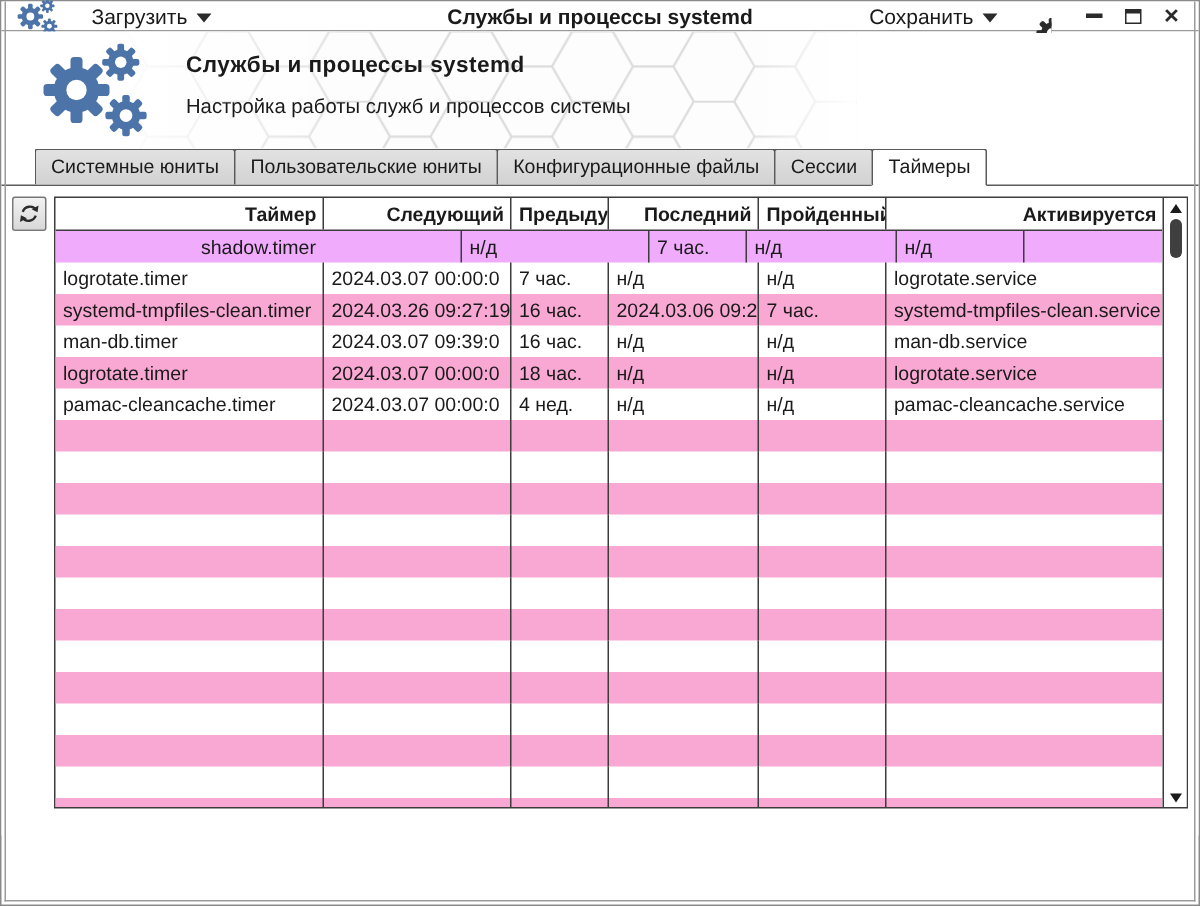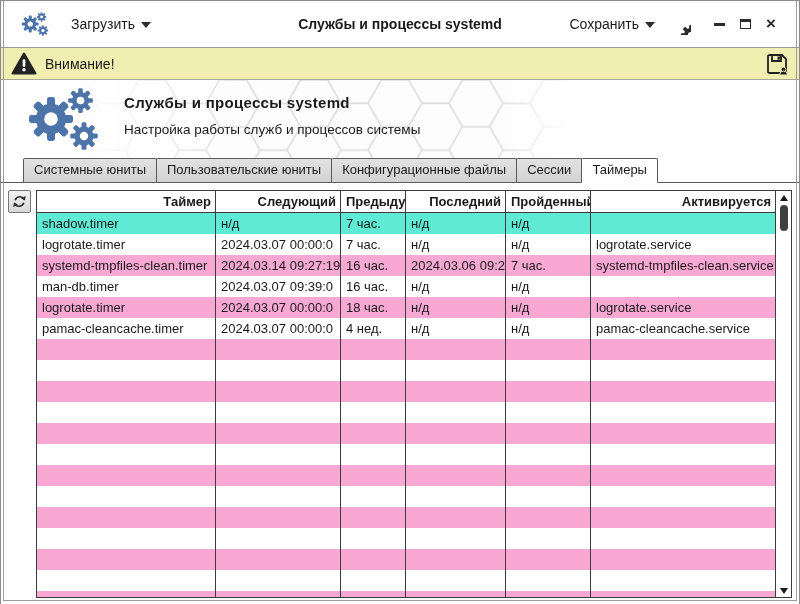--- a/index.html
+++ b/index.html
@@ -5,21 +5,21 @@
   * { box-sizing: border-box; margin: 0; padding: 0; }
   html,body { width:800px; height:604px; overflow:hidden; }
   body { font-family:"Liberation Sans", sans-serif; color:#1a1a1a; background:#fff; }
 
   .window { position:relative; width:800px; height:604px; background:#fff;
             border:1px solid #8a8a8a; }
   .inner-frame { position:absolute; left:2px; right:2px; bottom:2px; top:0;
                  border:1px solid #9b9b9b; border-top:none; pointer-events:none; z-index:50; }
 
   
-  .titlebar { height:47px; display:flex; align-items:center; padding:0 20px;
+  .titlebar { height:20px; display:flex; align-items:center; padding:0 10px;
               border-bottom:1px solid #9a9a9a; position:relative; background:#fff; }
   .app-logo { width:30px; height:26px; flex:0 0 auto; }
   .tb-btn { display:flex; align-items:center; gap:6px; margin-left:20px;
             font-size:14px; cursor:default; }
   .caret { width:0; height:0; border-left:5px solid transparent;
            border-right:5px solid transparent; border-top:6px solid #2b2b2b; margin-top:2px;}
   .tb-title { position:absolute; left:0; right:0; text-align:center;
               font-weight:bold; font-size:14px; pointer-events:none; }
   .tb-right { margin-left:auto; display:flex; align-items:center; gap:14px; z-index:2; }
   .settings-icon { width:22px; height:22px; color:#2b2b2b; }
@@ -63,21 +63,21 @@
 
   .timer-table { position:absolute; left:35px; top:7px; width:756px; height:408px;
                  border:1px solid #3c3c3c; display:flex; background:#fff; }
   .cols { flex:1 1 auto; overflow:hidden; }
   .trow { display:flex; height:21px; }
   .trow.head { height:22px; border-bottom:1px solid #3c3c3c; font-weight:bold;text-align:right; }
   .tcell { flex:0 0 auto; font-size:13px; line-height:19px; padding:1px 4px 0 5px;
            border-right:1px solid #3c3c3c; white-space:nowrap; overflow:hidden; height:100%; }
   .tcell.last { flex:1 1 auto; border-right:none; }
   .trow.stripe { background:#f9a8d4; }
-  .trow.selected { background:#5eead4; }
+  .trow.selected { background:#f0abfc;justify-content:center; }
 
   .vscroll { flex:0 0 16px; border-left:1px solid #3c3c3c; position:relative; background:#fff; }
   .sb-arrow { position:absolute; left:0; width:15px; height:13px;
               display:flex; align-items:center; justify-content:center; }
   .sb-up { top:0; } .sb-down { bottom:0; }
   .tri-up { width:0;height:0;border-left:4.5px solid transparent;border-right:4.5px solid transparent;border-bottom:6px solid #1a1a1a; }
   .tri-down { width:0;height:0;border-left:4.5px solid transparent;border-right:4.5px solid transparent;border-top:6px solid #1a1a1a; }
   .sb-thumb { position:absolute; left:3.5px; top:14px; width:8px; height:26px;
               background:#3f3f3f; border-radius:4px; }
 </style>
@@ -137,35 +137,20 @@
         <div class="wc wc-max">
             <span></span>
           </div>
         <div class="wc wc-close">
             <span>×</span>
           </div>
       </div>
     </div>
   </div>
 
-  <div class="warnbar">
-    <svg class="warn-icon" viewBox="0 0 24 22">
-      <path d="M12 1.5 L23 20.5 H1 Z" fill="#222" stroke="#222" stroke-width="2" stroke-linejoin="round"></path>
-      <rect x="10.7" y="7" width="2.6" height="7" rx="1.2" fill="#fff"></rect>
-      <circle cx="12" cy="17" r="1.6" fill="#fff"></circle>
-    </svg>
-    <span class="warn-text">Внимание!</span>
-    <svg class="floppy-icon" viewBox="0 0 24 24">
-      <path d="M3 4.5 a1.5 1.5 0 0 1 1.5 -1.5 H17 L21 7 V19.5 a1.5 1.5 0 0 1 -1.5 1.5 H4.5 A1.5 1.5 0 0 1 3 19.5 Z" fill="none" stroke="#222" stroke-width="1.8"></path>
-      <path d="M7 3.5 V9 H16 V3.8" fill="none" stroke="#222" stroke-width="1.8"></path>
-      <rect x="12.5" y="4.5" width="2.4" height="3.2" fill="#222"></rect>
-      <circle cx="18.5" cy="17.5" r="2.4" fill="#222" stroke="#f1eeb2" stroke-width="1"></circle>
-      <path d="M14.5 23 a4 4 0 0 1 8 0 Z" fill="#222" stroke="#f1eeb2" stroke-width="1"></path>
-    </svg>
-  </div>
 
   <div class="hexheader">
     <svg class="hexbg" width="500" height="78" viewBox="0 0 500 78">
       <defs>
         <pattern id="hexpat" width="81" height="46.8" patternUnits="userSpaceOnUse">
           <rect width="81" height="46.8" fill="#f1f1f1"></rect>
           <g fill="#fdfdfd" stroke="#dcdcdc" stroke-width="1.4">
             <polygon points="67.5,0 54,23.4 27,23.4 13.5,0 27,-23.4 54,-23.4"></polygon>
             <polygon points="27,23.4 13.5,46.8 -13.5,46.8 -27,23.4 -13.5,0 13.5,0"></polygon>
             <polygon points="108,23.4 94.5,46.8 67.5,46.8 54,23.4 67.5,0 94.5,0"></polygon>
@@ -233,32 +218,33 @@
             <div class="trow">
               <div class="tcell" style="width: 179px;">logrotate.timer</div>
               <div class="tcell" style="width: 125px;">2024.03.07 00:00:0</div>
               <div class="tcell" style="width: 65px;">7 час.</div>
               <div class="tcell" style="width: 100px;">н/д</div>
               <div class="tcell" style="width: 85px;">н/д</div>
               <div class="tcell last">logrotate.service</div>
             </div>
             <div class="trow stripe">
               <div class="tcell" style="width: 179px;">systemd-tmpfiles-clean.timer</div>
-              <div class="tcell" style="width: 125px;">2024.03.14 09:27:19</div>
+              <div class="tcell" style="width: 125px;">2024.03.26 09:27:19</div>
               <div class="tcell" style="width: 65px;">16 час.</div>
               <div class="tcell" style="width: 100px;">2024.03.06 09:2</div>
               <div class="tcell" style="width: 85px;">7 час.</div>
               <div class="tcell last">systemd-tmpfiles-clean.service</div>
             </div>
             <div class="trow">
               <div class="tcell" style="width: 179px;">man-db.timer</div>
               <div class="tcell" style="width: 125px;">2024.03.07 09:39:0</div>
               <div class="tcell" style="width: 65px;">16 час.</div>
               <div class="tcell" style="width: 100px;">н/д</div>
               <div class="tcell" style="width: 85px;">н/д</div>
+              <div class="tcell last">man-db.service</div>
             </div>
             <div class="trow stripe">
               <div class="tcell" style="width: 179px;">logrotate.timer</div>
               <div class="tcell" style="width: 125px;">2024.03.07 00:00:0</div>
               <div class="tcell" style="width: 65px;">18 час.</div>
               <div class="tcell" style="width: 100px;">н/д</div>
               <div class="tcell" style="width: 85px;">н/д</div>
               <div class="tcell last">logrotate.service</div>
             </div>
             <div class="trow">

